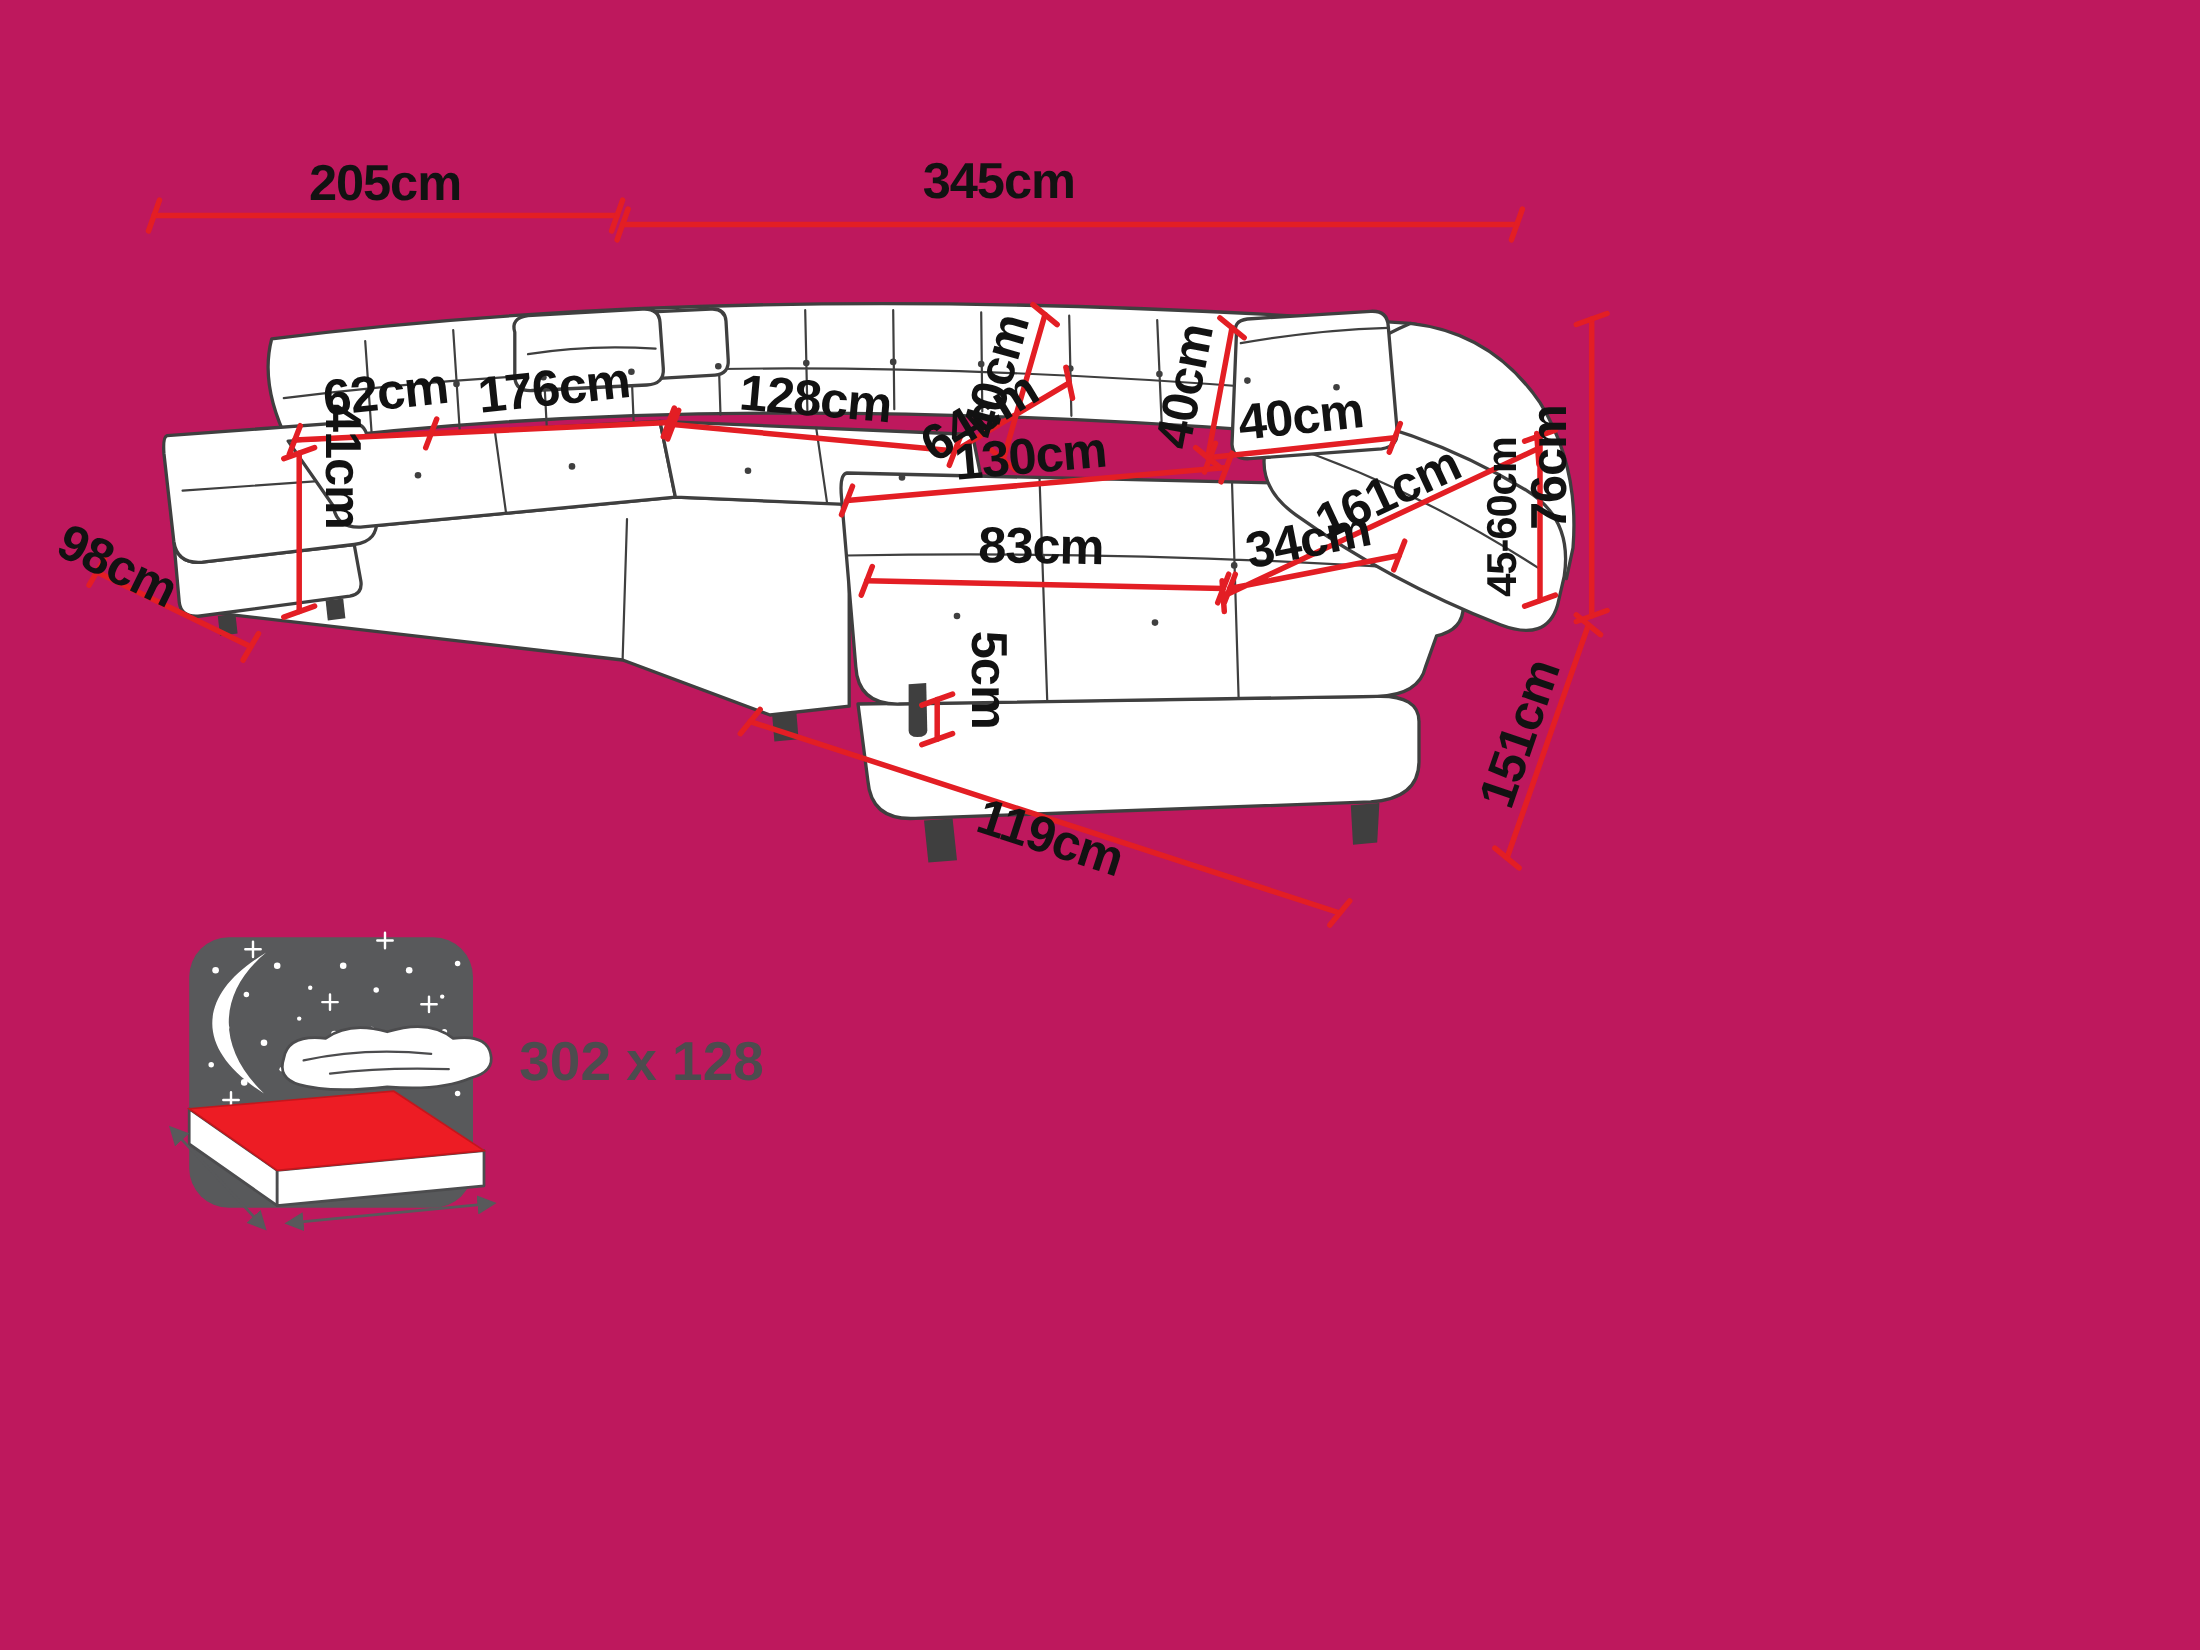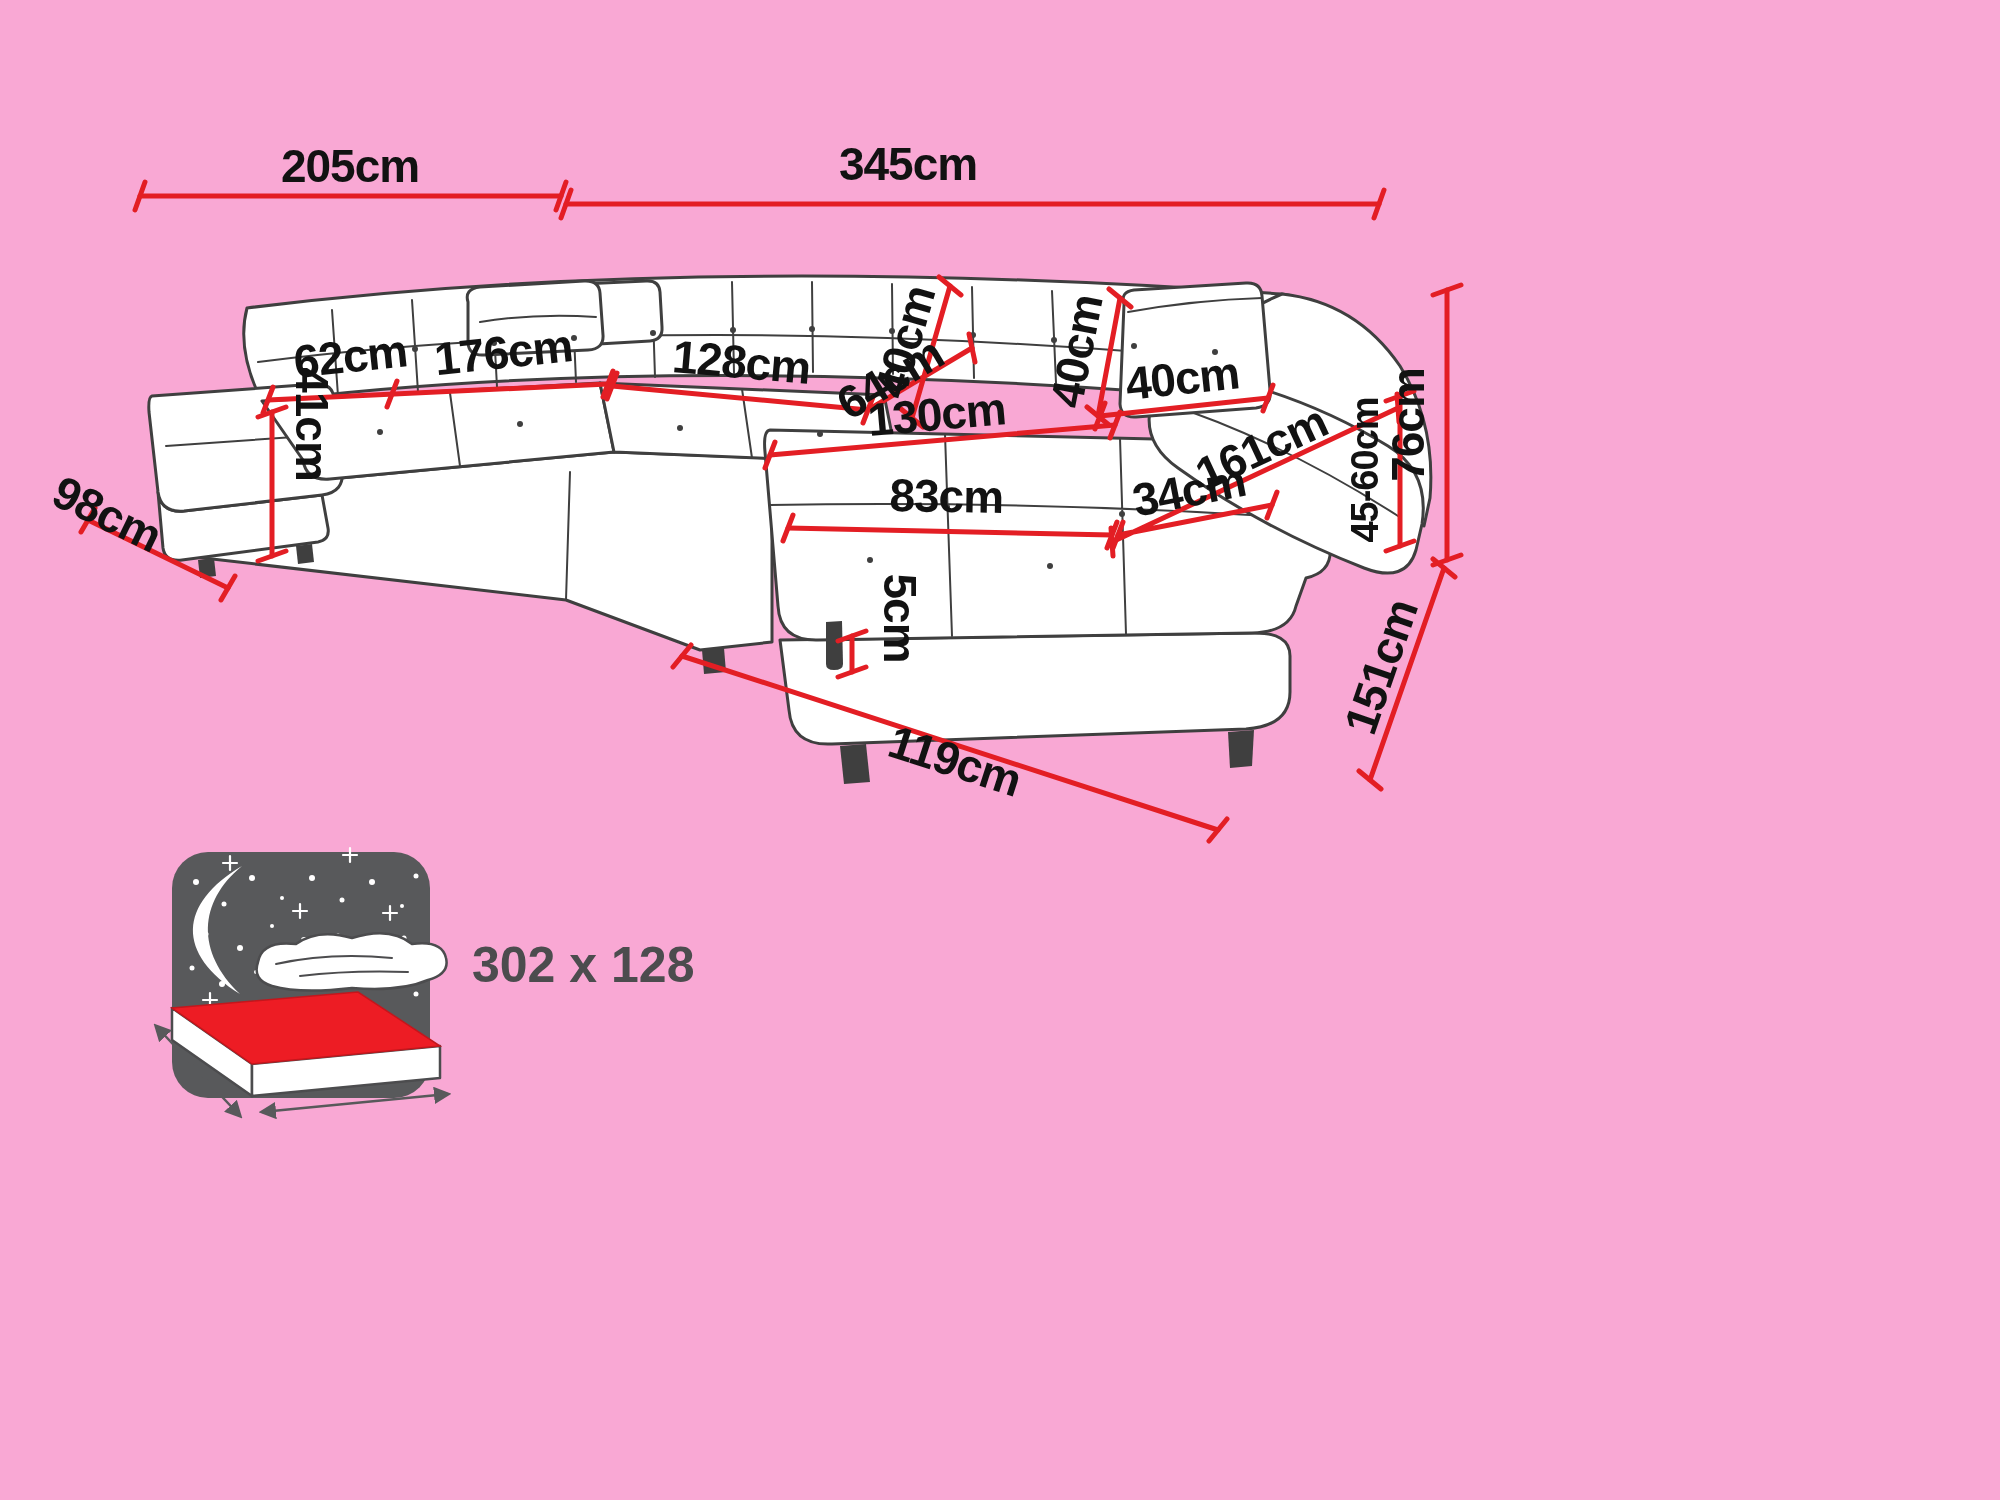--- a/index.html
+++ b/index.html
@@ -1,16 +1,16 @@
 <!DOCTYPE html>
 <html style="--dimension-red: #e31e24; --sketch-outline: #3f3f3f; --label-black: #121212; --icon-gray: #58595b; --mattress-red: #ed1c24; --sleeping-label-gray: #4c4c4e;"><head>
 <meta charset="utf-8">
 <style>
   html,body{margin:0;padding:0;background:#ffffff;}
-  .stage{position:relative;width:2000px;height:1500px;background:#f9a8d4;overflow:hidden;
+  .stage{position:relative;width:2000px;height:1500px;background:#be185d;overflow:hidden;
          font-family:"Liberation Sans",sans-serif;}
   svg{position:absolute;left:0;top:0;}
   .sketch{fill:#ffffff;stroke:var(--sketch-outline,#3f3f3f);stroke-width:3;
           stroke-linejoin:round;stroke-linecap:round;}
   .seam{fill:none;stroke:var(--sketch-outline,#3f3f3f);stroke-width:2;stroke-linecap:round;}
   .dark{fill:var(--sketch-outline,#3f3f3f);stroke:none;}
   .dim{stroke:var(--dimension-red,#e31e24);stroke-width:5;stroke-linecap:round;fill:none;}
   .lbl{fill:var(--label-black,#121212);font-family:"Liberation Sans",sans-serif;
        font-weight:700;font-size:46px;text-anchor:middle;letter-spacing:-1px;}
   .lbl.small{font-size:38px;}

